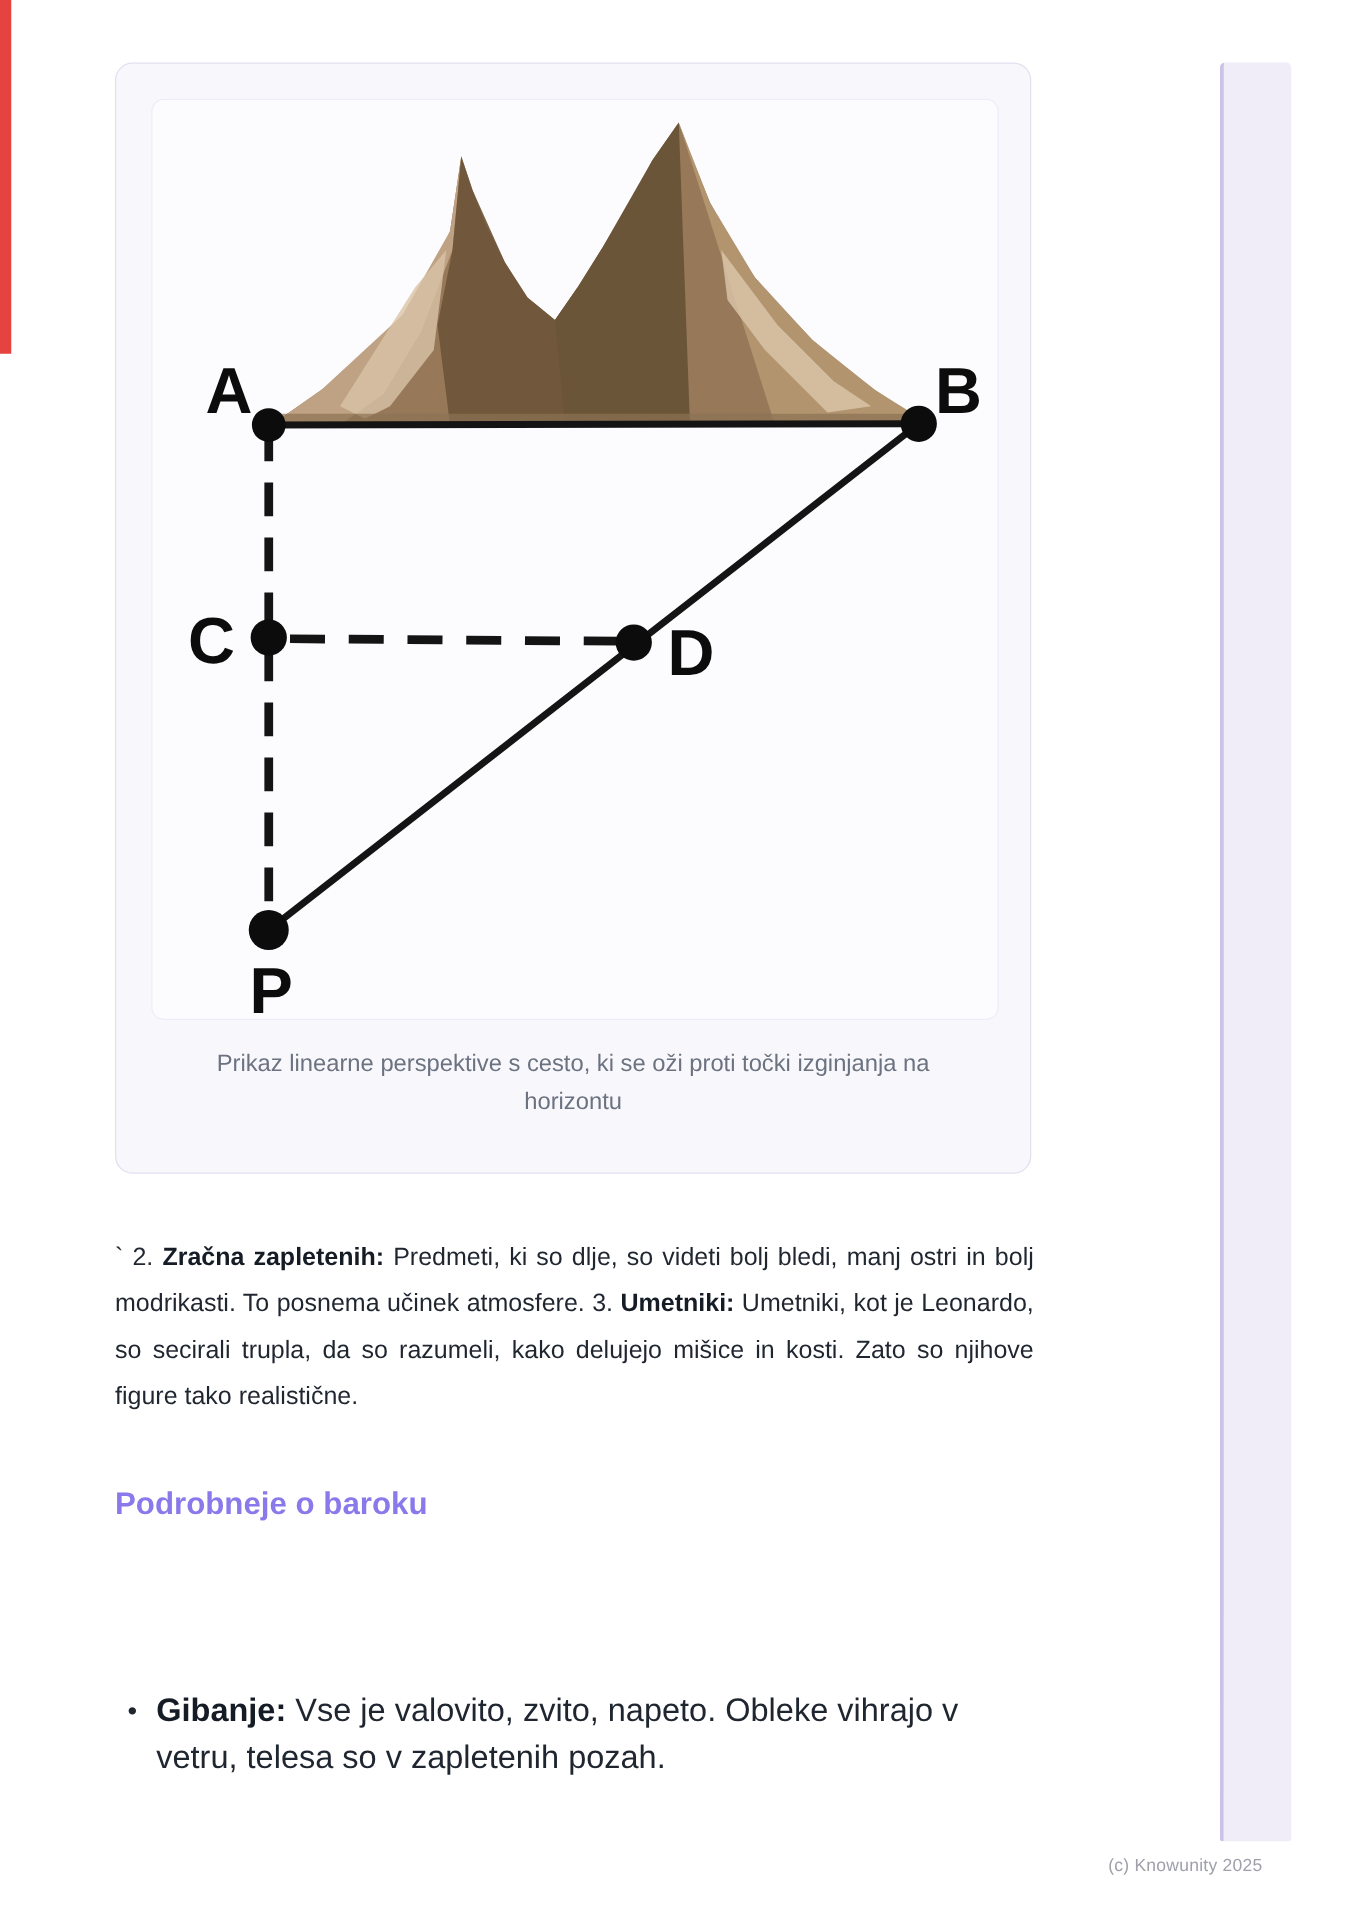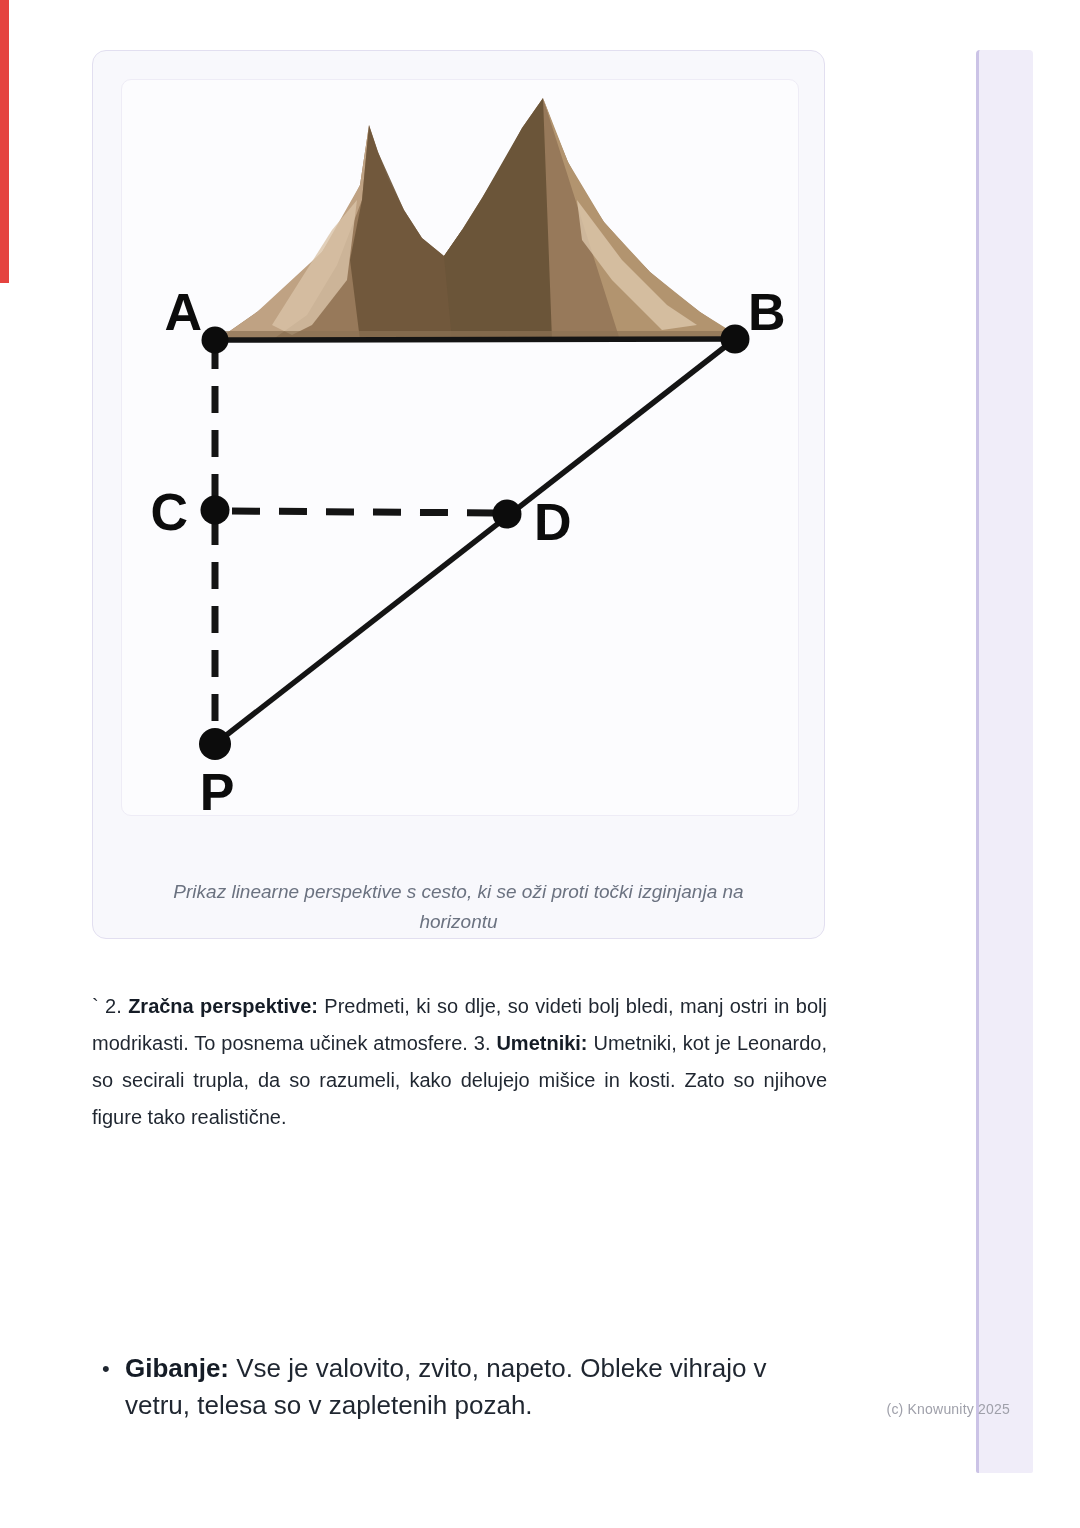--- a/index.html
+++ b/index.html
@@ -24,23 +24,22 @@
     box-sizing:border-box;
   }
   .figure-panel{
     position:absolute;left:28px;top:28px;width:678px;height:737px;
     background:#fcfcfe;border:1px solid #eeecf6;border-radius:10px;
     box-sizing:border-box;overflow:hidden;
   }
   .figure-panel svg{display:block;}
   .figure-caption{
     position:absolute;left:0;top:786px;width:100%;
-    text-align:center;font-style:italic;font-size:19px;line-height:30px;
+    text-align:center;font-size:19px;line-height:30px;
     color:#6b7280;
-    margin-top:40px;
   }
   .figure-caption .cap-inner{display:inline-block;max-width:625px;}
   
   .para{
     position:absolute;left:92px;width:735px;
     font-size:20px;line-height:37px;text-align:justify;color:#1f2630;
   }
   .para b{font-weight:700;color:#151c26;}
   .para1{top:988px;}
   .para2{top:1232px;}
@@ -54,21 +53,21 @@
   }
   .bullet-marker{
     width:33px;flex:0 0 33px;font-size:22px;line-height:37px;color:#1f2630;
     text-align:left;padding-left:10px;box-sizing:border-box;
   }
   .bullet-text{
     flex:1;font-size:26px;line-height:37px;color:#1f2630;text-align:left;
   }
   .bullet-text b{font-weight:700;color:#151c26;}
   .copyright{
-    position:absolute;right:70px;top:1401px;z-index:2;
+    position:absolute;right:70px;top:1484px;z-index:2;
     font-size:14px;color:#9fa0aa;letter-spacing:.2px;
   }
 </style>
 </head>
 <body>
 
 <div class="page">
 
   <div class="red-bar"></div>
 
@@ -112,23 +111,24 @@
           <text x="95" y="730" text-anchor="middle">P</text>
         </g>
       </svg>
     </div>
     <div class="figure-caption">
       <span class="cap-inner">Prikaz linearne perspektive s cesto, ki se oži proti točki izginjanja na horizontu</span>
     </div>
   </div>
 
   <div class="para para1">
-    <span>` 2. </span><b>Zračna perspektive:</b><span> Predmeti, ki so dlje, so videti bolj bledi, manj ostri in bolj modrikasti. To posnema učinek atmosfere. 3. </span><b>Umetniki:</b><span> Umetniki, kot je Leonardo, so secirali trupla, da so razumeli, kako delujejo mišice in kosti. Zato so njihove figure tako realistične.</span>
+    <span>` 2. </span><b>Zračna zapletenih:</b><span> Predmeti, ki so dlje, so videti bolj bledi, manj ostri in bolj modrikasti. To posnema učinek atmosfere. 3. </span><b>Umetniki:</b><span> Umetniki, kot je Leonardo, so secirali trupla, da so razumeli, kako delujejo mišice in kosti. Zato so njihove figure tako realistične.</span>
   </div>
 
+  <h2 class="section-heading">Podrobneje o baroku</h2>
 
 
   <div class="bullet-row">
     <span class="bullet-marker">•</span>
     <div class="bullet-text"><b>Gibanje:</b><span> Vse je valovito, zvito, napeto. Obleke vihrajo v vetru, telesa so v zapletenih pozah.</span></div>
   </div>
 
   <div class="copyright">(c) Knowunity 2025</div>
 
 </div>

